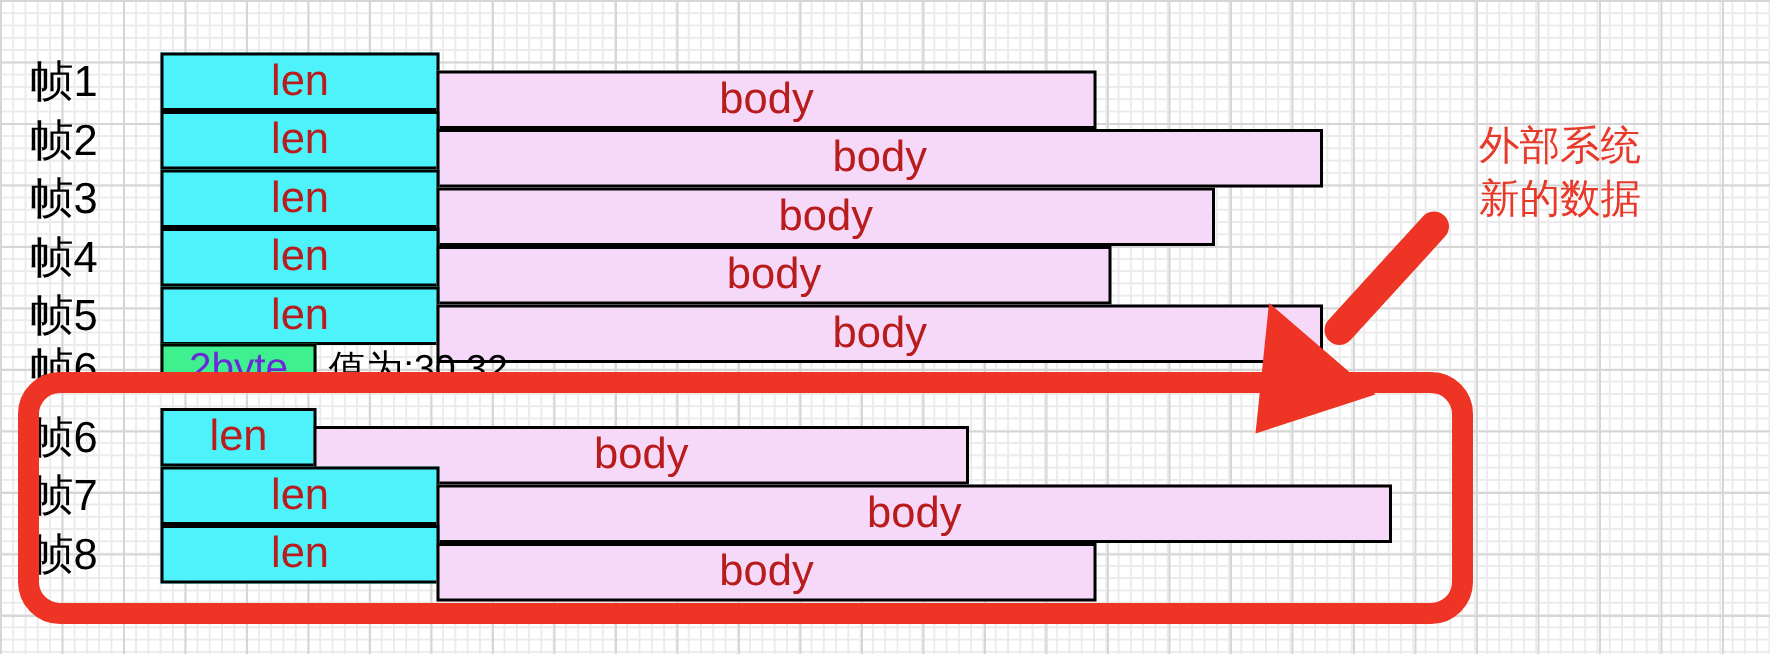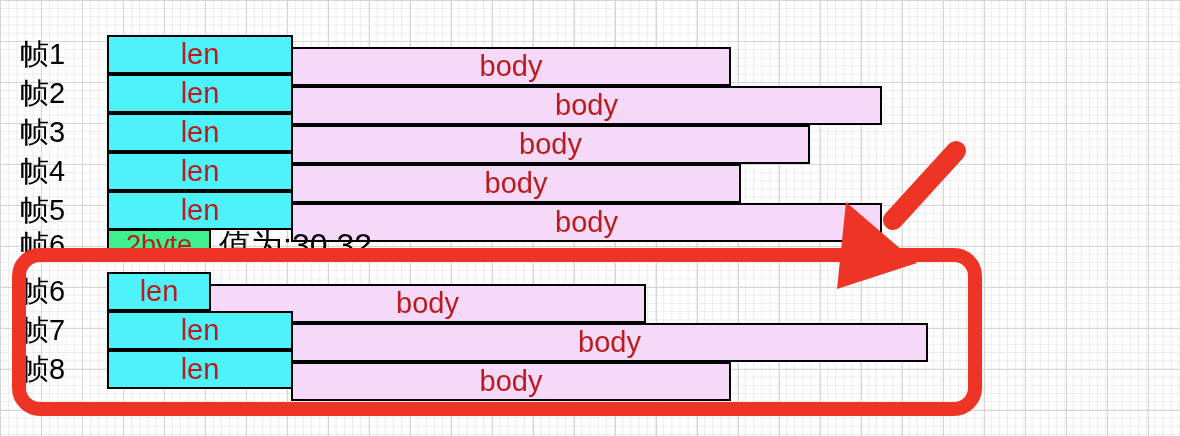--- a/index.html
+++ b/index.html
@@ -29,25 +29,25 @@
 
   
   .struck-row { position:absolute; left:0; top:229px; height:33px; }
   .struck-label {
     position:absolute; left:20px; width:84px; height:33px;
     font-size:29px; color:#000; display:flex; align-items:center;
   }
   .struck-len {
     position:absolute; left:107px; top:0; width:104px; height:33px;
     box-sizing:border-box; border:2.5px solid #000; background:#3ef08e;
-    display:flex; align-items:center; justify-content:center; font-size:27px; color:#b91c1c;
+    display:flex; align-items:center; justify-content:center; font-size:27px; color:#6d28d9;
   }
   .struck-value {
     position:absolute; left:219px; top:0; height:33px;
-    display:flex; align-items:center; font-size:32px; color:#000; white-space:nowrap;text-decoration:underline;
+    display:flex; align-items:center; font-size:25px; color:#000; white-space:nowrap;text-decoration:underline;
   }
 
   
   .red-box {
     position:absolute; left:12px; top:248px; width:970px; height:168px;
     box-sizing:border-box; border:14px solid #ee3424; border-radius:28px;
     z-index:5;
   }
   .arrow-svg { position:absolute; left:0; top:0; width:1180px; height:436px; z-index:6; pointer-events:none; }
   .annotation-text {
@@ -109,14 +109,18 @@
     <div class="struck-value">值为:30 32</div>
   </div>
 
   <div class="red-box"></div>
 
   <svg class="arrow-svg" viewBox="0 0 1180 436" xmlns="http://www.w3.org/2000/svg">
     <line x1="956" y1="151" x2="893" y2="220" stroke="#ee3424" stroke-width="20" stroke-linecap="round"></line>
     <polygon points="837,289 846,202 917,263" fill="#ee3424"></polygon>
   </svg>
 
+  <div class="annotation-text">
+    <div>外部系统</div>
+    <div>新的数据</div>
+  </div>
 
 </div>
 
 </body></html>

